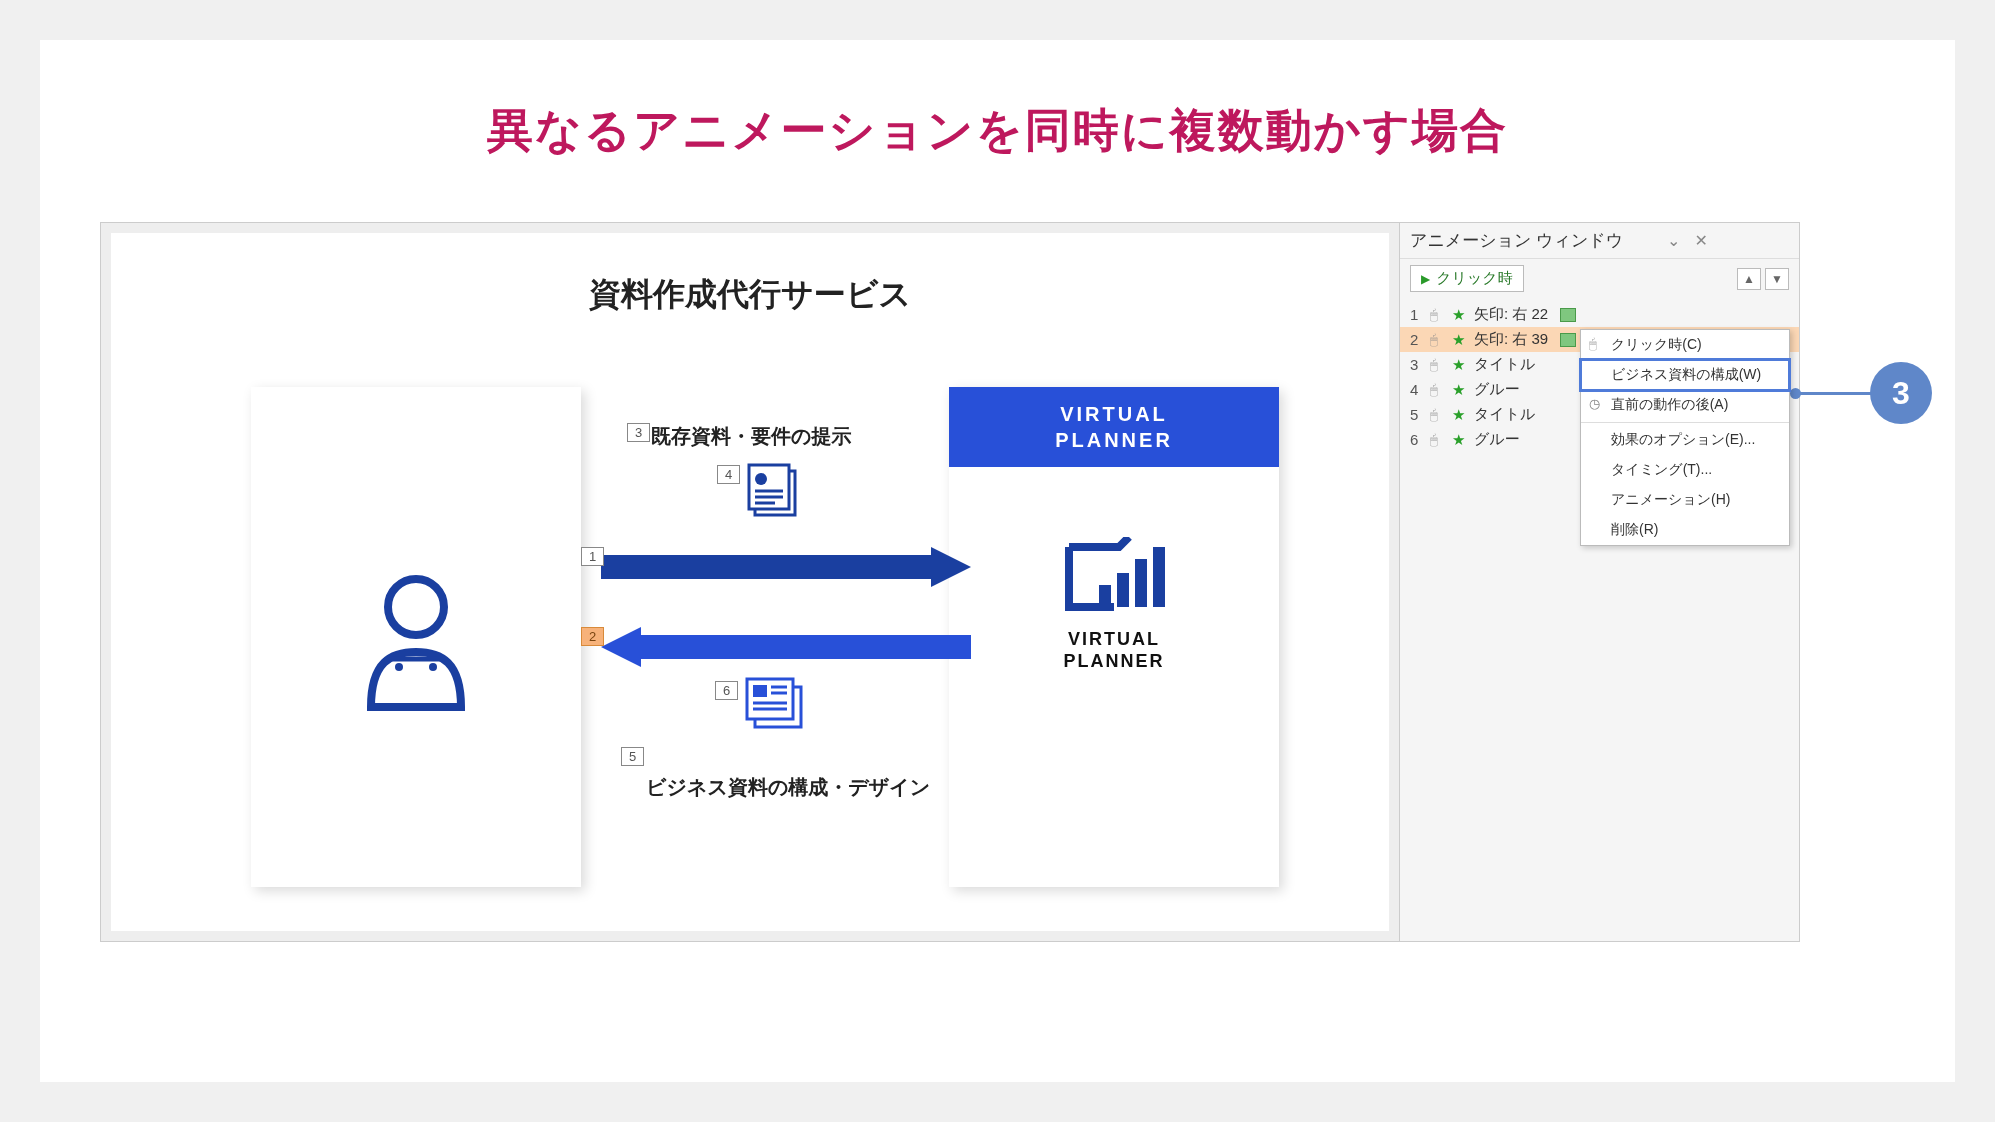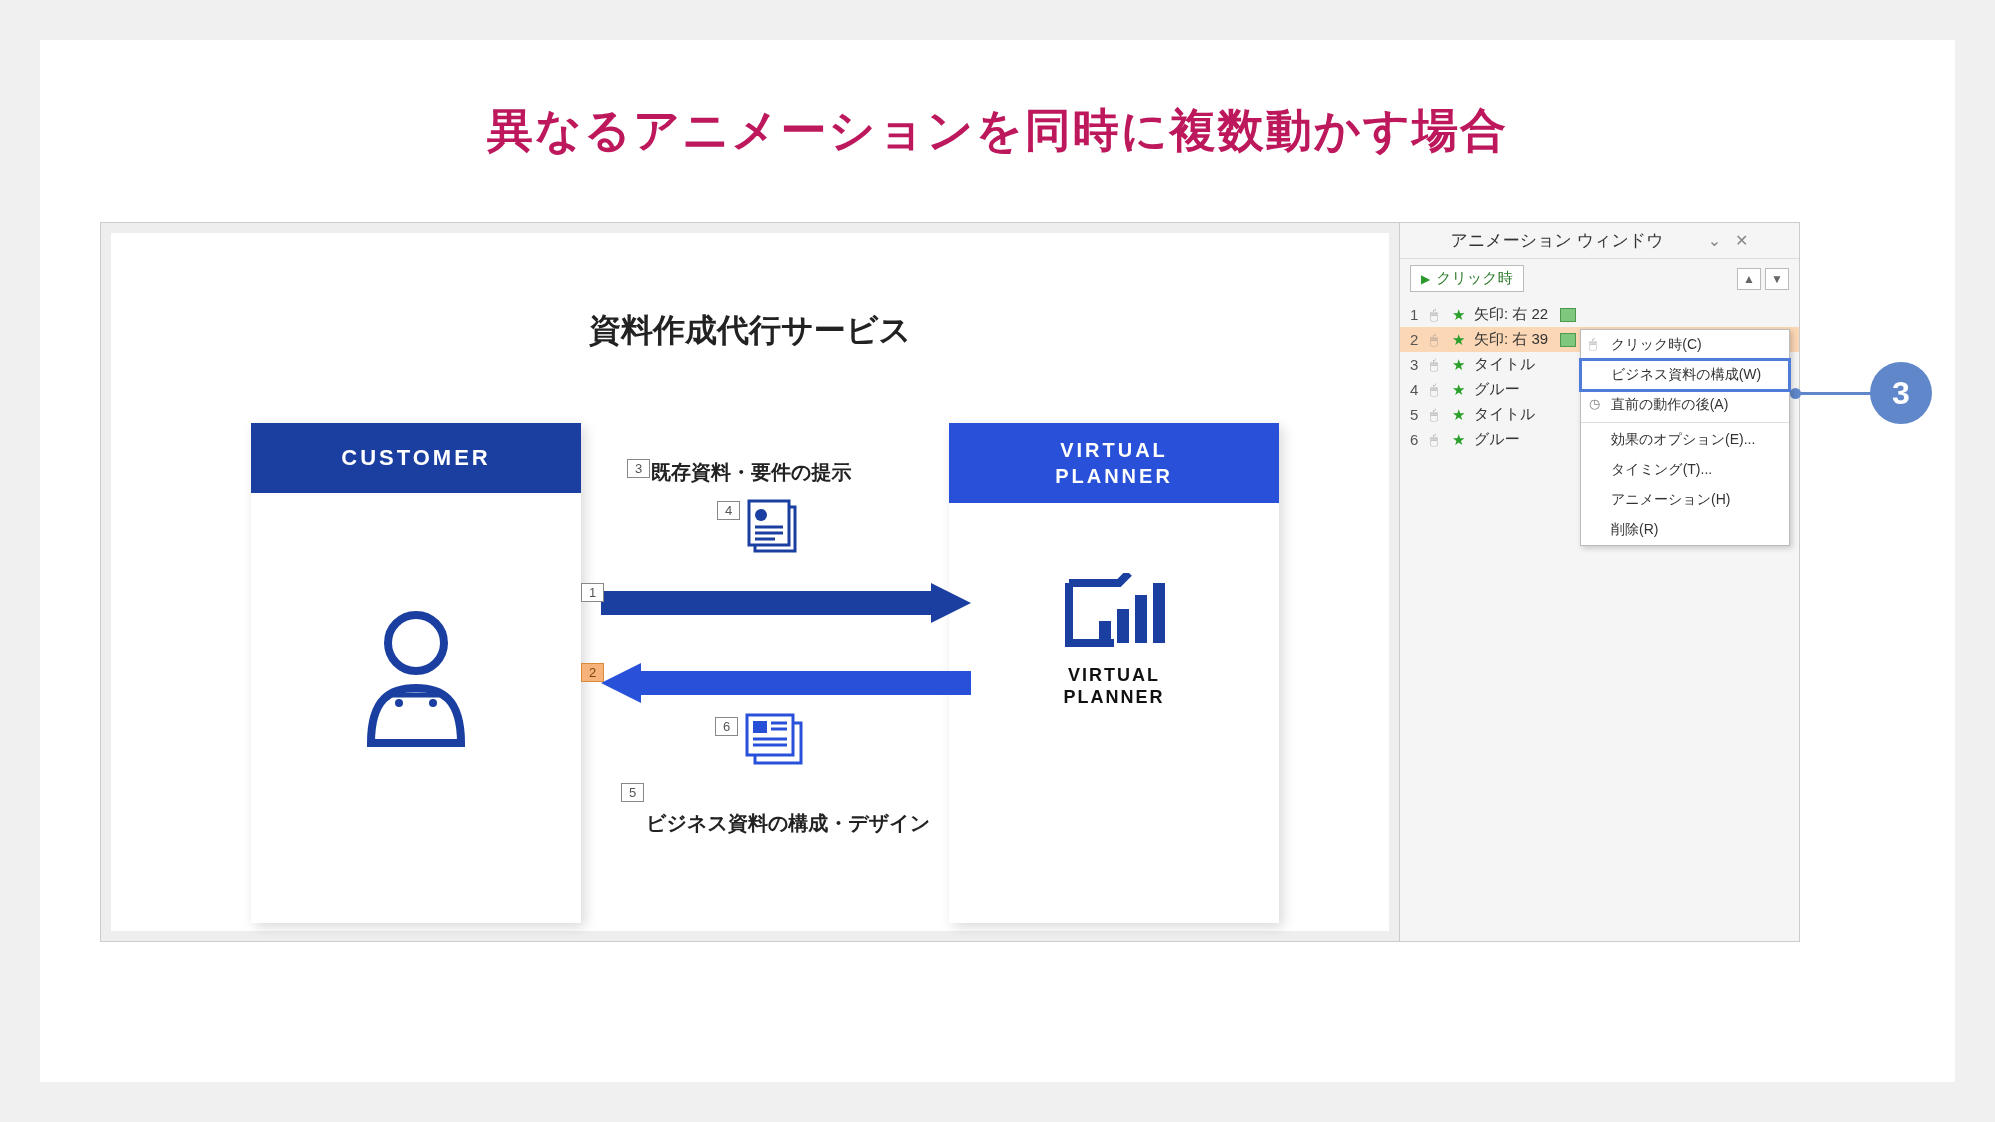--- a/index.html
+++ b/index.html
@@ -44,21 +44,20 @@
     height: 100%;
     position: relative;
     padding: 40px;
   }
   .slide-title {
     text-align: center;
     font-size: 32px;
     font-weight: 700;
     color: #222;
     margin-bottom: 30px;
-    margin-top: 36px;
   }
   .diagram {
     position: relative;
     height: 560px;
   }
   .customer-box {
     position: absolute;
     left: 100px;
     top: 40px;
     width: 330px;
@@ -157,21 +156,21 @@
     background: #f5f5f5;
     border: 1px solid #ccc;
     border-left: none;
     font-size: 16px;
     color: #333;
     position: relative;
   }
   .anim-pane-header {
     display: flex;
     align-items: center;
-    justify-content: center;
+    justify-content: flex-start;
     padding: 6px 10px;
     border-bottom: 1px solid #ddd;
     gap: 44px;
   }
   .anim-pane-title { font-size: 17px; color: #333; }
   .anim-pane-header .icons { display:flex; gap:14px; color:#888; font-size:16px;}
   .play-row {
     display:flex; align-items:center; justify-content:space-between;
     padding: 6px 10px;
   }
@@ -270,21 +269,20 @@
 
   <div class="content-row">
 
     <div class="slide-outer">
       <div class="slide">
         <div class="slide-title">資料作成代行サービス</div>
 
         <div class="diagram">
 
           <div class="customer-box">
-            <div class="customer-header">CUSTOMER</div>
             <div class="person-icon">
               <svg width="130" height="150" viewBox="0 0 130 150">
                 <circle cx="65" cy="40" r="28" fill="none" stroke="#1a3fa0" stroke-width="8"></circle>
                 <path d="M20 140 C20 95 40 85 65 85 C90 85 110 95 110 140 Z" fill="none" stroke="#1a3fa0" stroke-width="8"></path>
                 <circle cx="48" cy="100" r="4" fill="#1a3fa0"></circle>
                 <circle cx="82" cy="100" r="4" fill="#1a3fa0"></circle>
                 <path d="M35 92 L95 92" stroke="#1a3fa0" stroke-width="5"></path>
               </svg>
             </div>
           </div>

